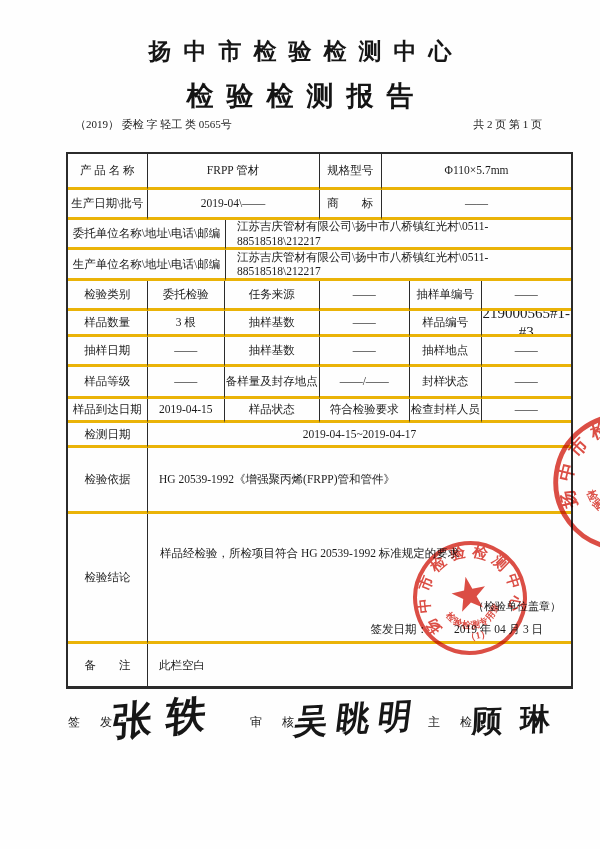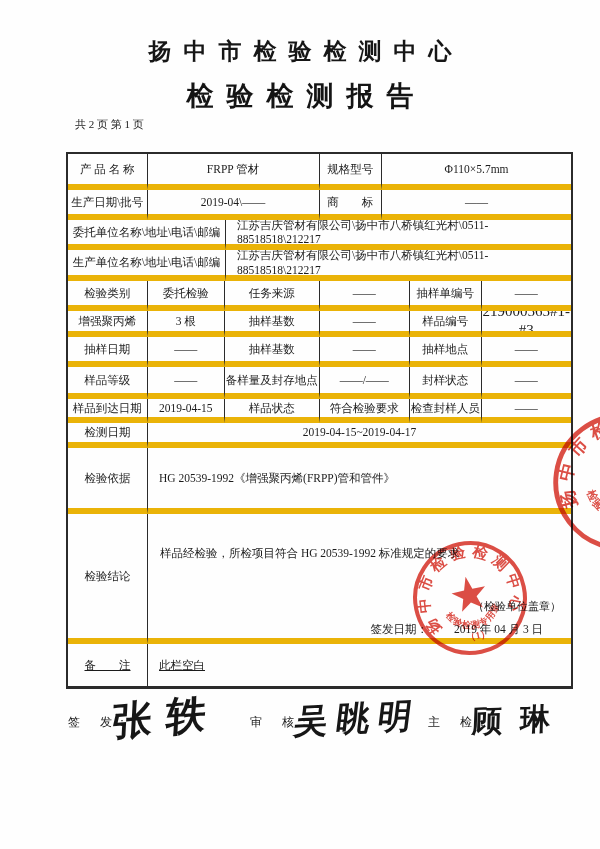--- a/index.html
+++ b/index.html
@@ -22,26 +22,26 @@
     display:flex;justify-content:space-between;font-size:11px;color:#222;
   }
   
   .rpt-table{
     position:absolute;left:66px;top:152px;width:507px;
     border:2px solid #2b2b2b;border-bottom-width:3px;box-sizing:border-box;
     background:transparent;
   }
   .tr{display:flex;width:100%;}
   .td{
-    box-sizing:border-box;border-right:1px solid #2b2b2b;border-bottom:6px solid #eab308;
+    box-sizing:border-box;border-right:1px solid #2b2b2b;border-bottom:3px solid #eab308;
     display:flex;align-items:center;justify-content:center;text-align:center;
     font-size:11.5px;color:#1c1c1c;line-height:1.25;overflow:hidden;
   }
   .td:last-child{border-right:none;}
-  .tr:last-child .td{border-bottom:none;text-decoration:underline;}
+  .tr:last-child .td{border-bottom:none;}
   .td.left{justify-content:flex-start;text-align:left;padding-left:11px;padding-right:12px;}
   
   .w80{width:80px;} .w78{width:78px;} .w95{width:95px;} .w91{width:91px;}
   .w72{width:72px;} .w90{width:90px;} .w173{width:173px;} .w63{width:63px;}
   .w190{width:190px;} .w158{width:158px;text-align:center;} .w345{width:345px;} .w423{width:423px;}
   
   .h36{height:36px;} .h30{height:30px;font-family:Liberation Serif, serif;} .h31{height:31px;} .h26{height:26px;}
   .h32{height:32px;} .h24{height:24px;} .h25{height:25px;} .h66{height:66px;}
   .h130{height:130px;} .h42{height:42px;}
   .conclusion-cell{position:relative;}
@@ -67,20 +67,21 @@
   .stamp text{fill:#d8352b;font-weight:bold;font-family:"Liberation Serif","DejaVu Serif",serif;}
 </style>
 </head>
 <body>
 
 <div class="page">
 
   <div class="org-title">扬中市检验检测中心</div>
   <div class="report-title">检验检测报告</div>
   <div class="doc-line">
+    <span>（2019）  委检 字 轻工 类 0565号</span>
     <span>共 2 页 第 1 页</span>
   </div>
 
   <div class="rpt-table">
 
     <div class="tr">
       <div class="td w80 h36">产 品 名 称</div>
       <div class="td w173 h36">FRPP 管材</div>
       <div class="td w63 h36">规格型号</div>
       <div class="td w190 h36">Φ110×5.7mm</div>
@@ -106,21 +107,21 @@
     <div class="tr">
       <div class="td w80 h30">检验类别</div>
       <div class="td w78 h30">委托检验</div>
       <div class="td w95 h30">任务来源</div>
       <div class="td w91 h30">——</div>
       <div class="td w72 h30">抽样单编号</div>
       <div class="td w90 h30">——</div>
     </div>
 
     <div class="tr">
-      <div class="td w80 h26">增强聚丙烯</div>
+      <div class="td w80 h26">样品数量</div>
       <div class="td w78 h26">3 根</div>
       <div class="td w95 h26">抽样基数</div>
       <div class="td w91 h26">——</div>
       <div class="td w72 h26">样品编号</div>
       <div class="td w90 h26" style="font-size:15px;">219000565#1-#3</div>
     </div>
 
     <div class="tr">
       <div class="td w80 h30">抽样日期</div>
       <div class="td w78 h30">——</div>

